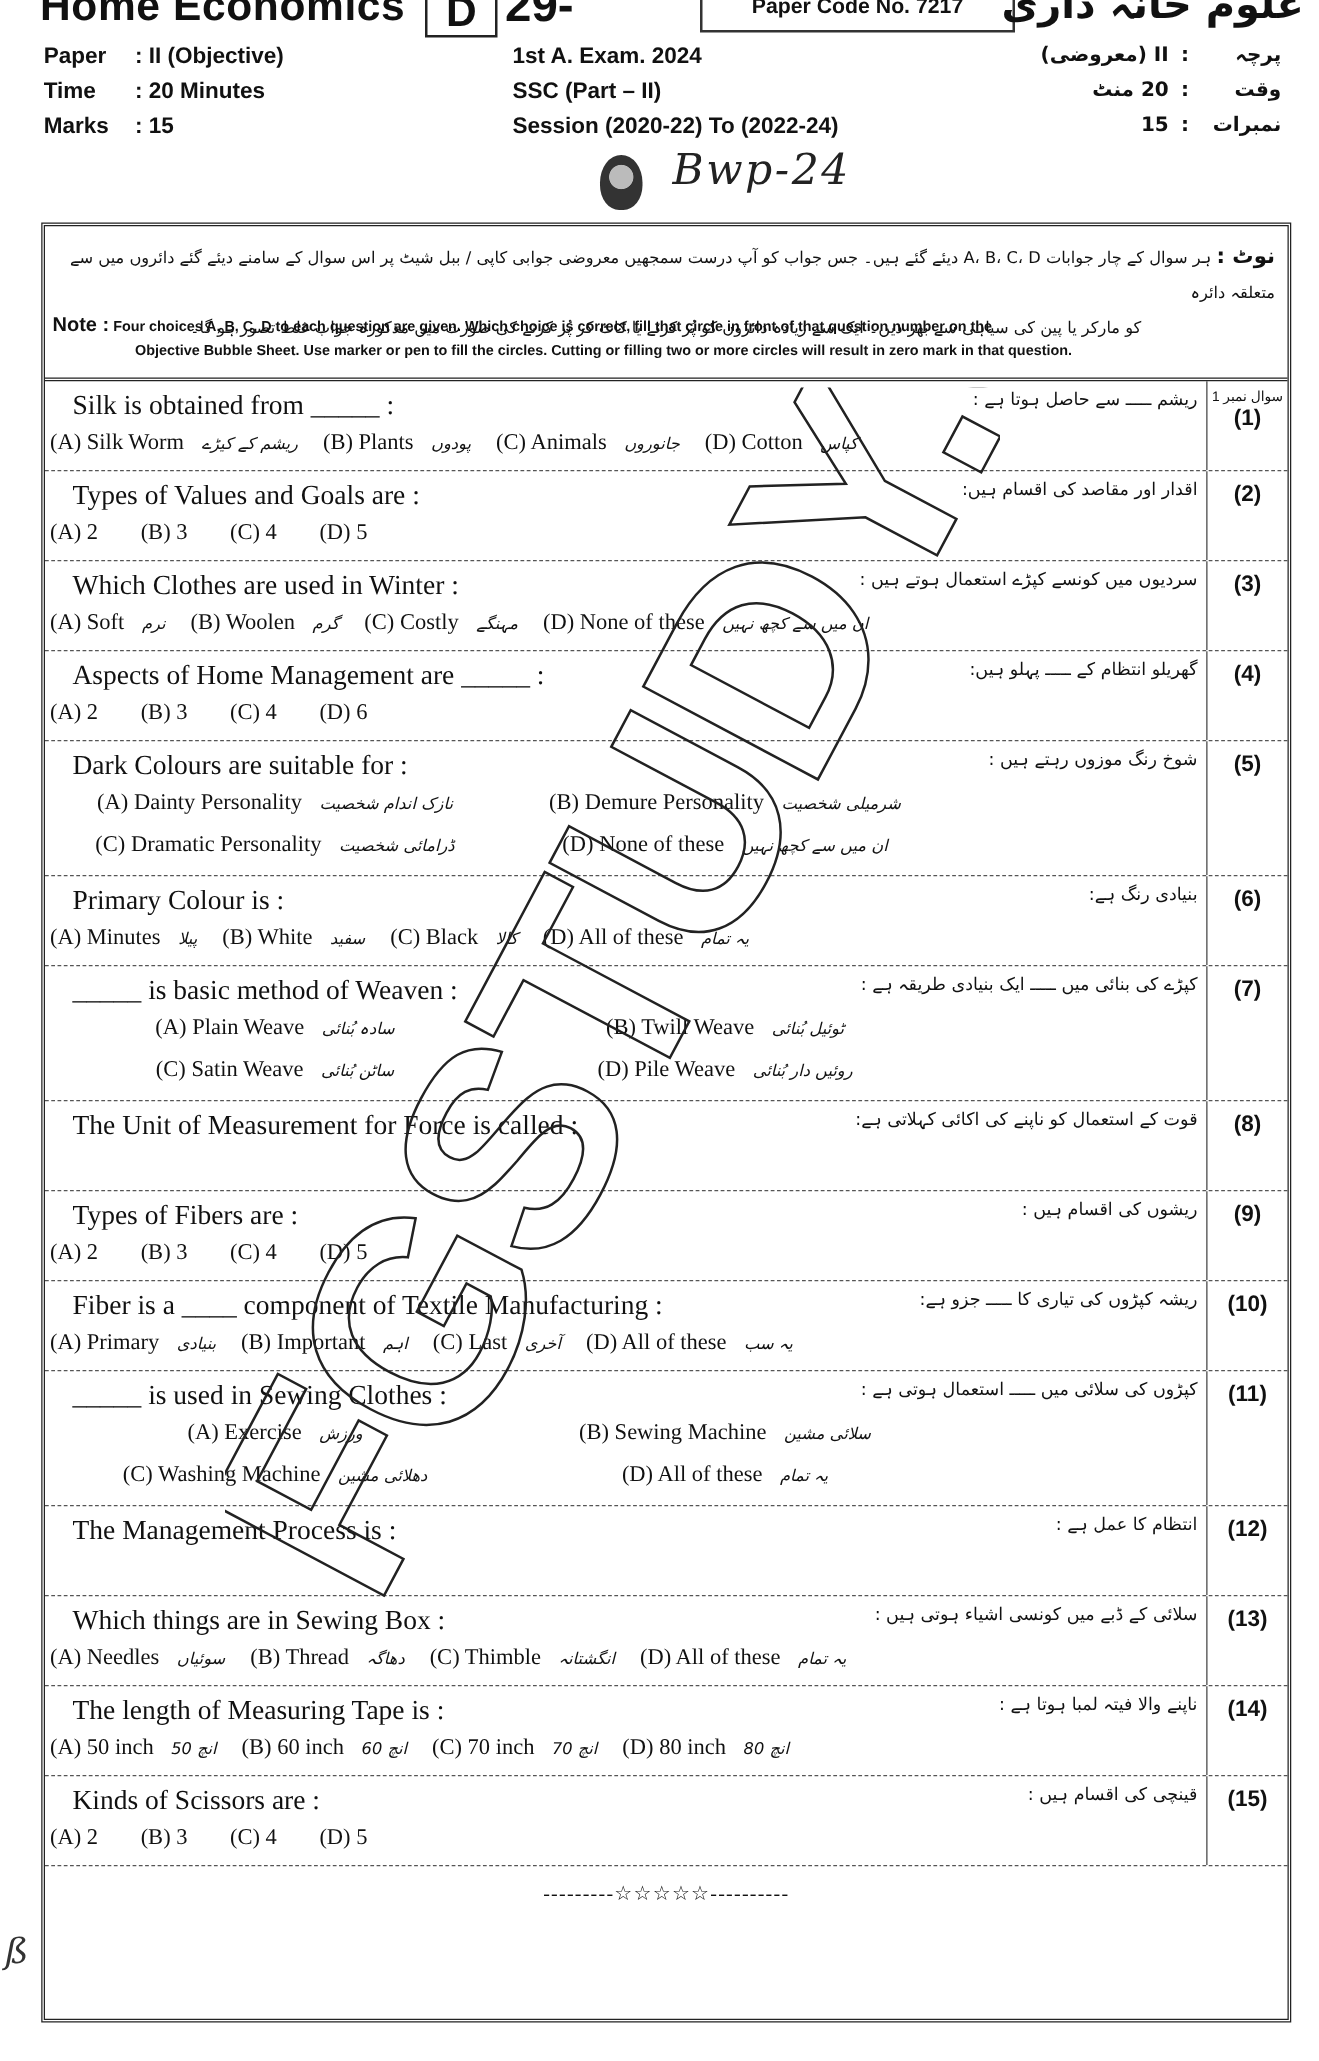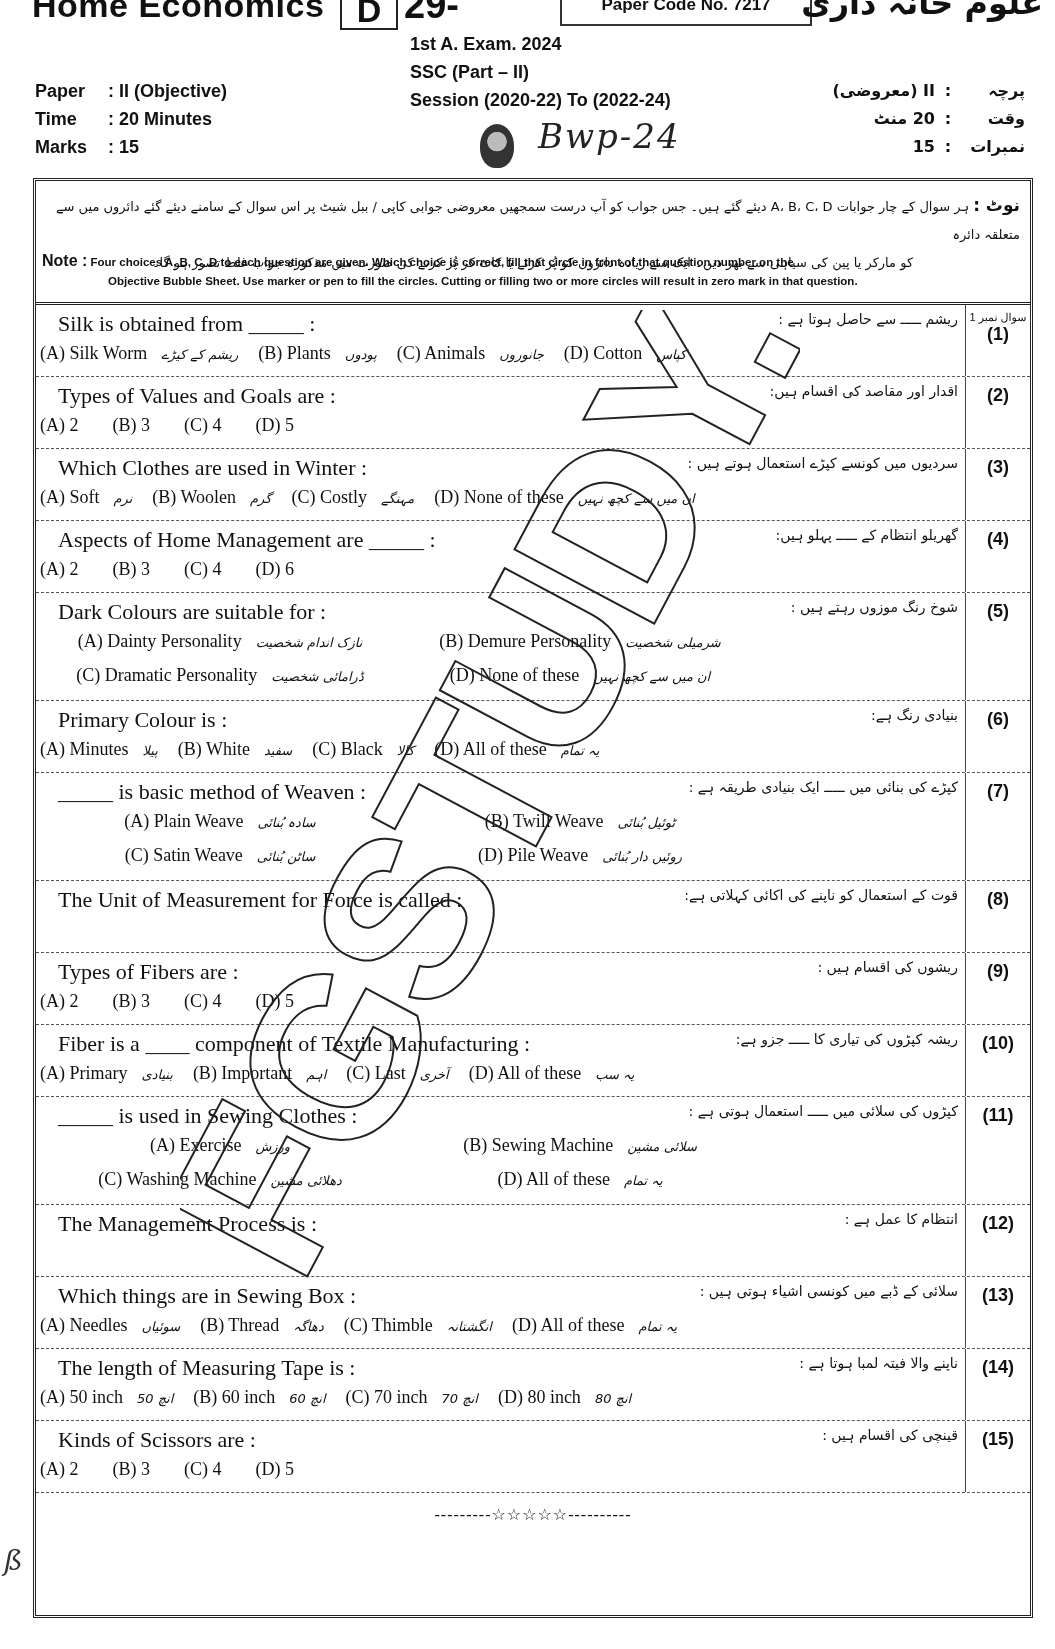--- a/index.html
+++ b/index.html
@@ -28,21 +28,21 @@
   .hdr-urdu-title {
     position: absolute; right: 12px; top: -16px; direction: rtl;
     font-family: "DejaVu Sans", sans-serif; font-weight: bold; font-size: 32px;
   }
   .meta {
     position: absolute; font-family: "Liberation Sans", sans-serif; font-weight: bold; font-size: 18px;
   }
   .meta-left { left: 35px; }
   .meta-mid { left: 410px; }
   .meta-right { right: 30px; direction: rtl; text-align: right; font-family: "DejaVu Sans", sans-serif; font-size: 16px; }
-  .meta .lbl { display: inline-block; width: 68px; margin-top: 47px; }
+  .meta .lbl { display: inline-block; width: 68px; }
   .meta-right .lbl { width: 64px; display: inline-block; }
   .meta-right .colon { display: inline-block; width: 26px; text-align: center; }
   .logo {
     position: absolute; left: 480px; top: 124px; width: 34px; height: 44px;
     border-radius: 50% 50% 45% 45%; background: radial-gradient(circle at 50% 40%, #bbb 0 30%, #333 32% 100%);
   }
   .handwrite {
     position: absolute; left: 538px; top: 116px; font-family: "DejaVu Serif", serif;
     font-size: 34px; font-style: italic; font-weight: normal; color: #222; letter-spacing: 2px;
   }

